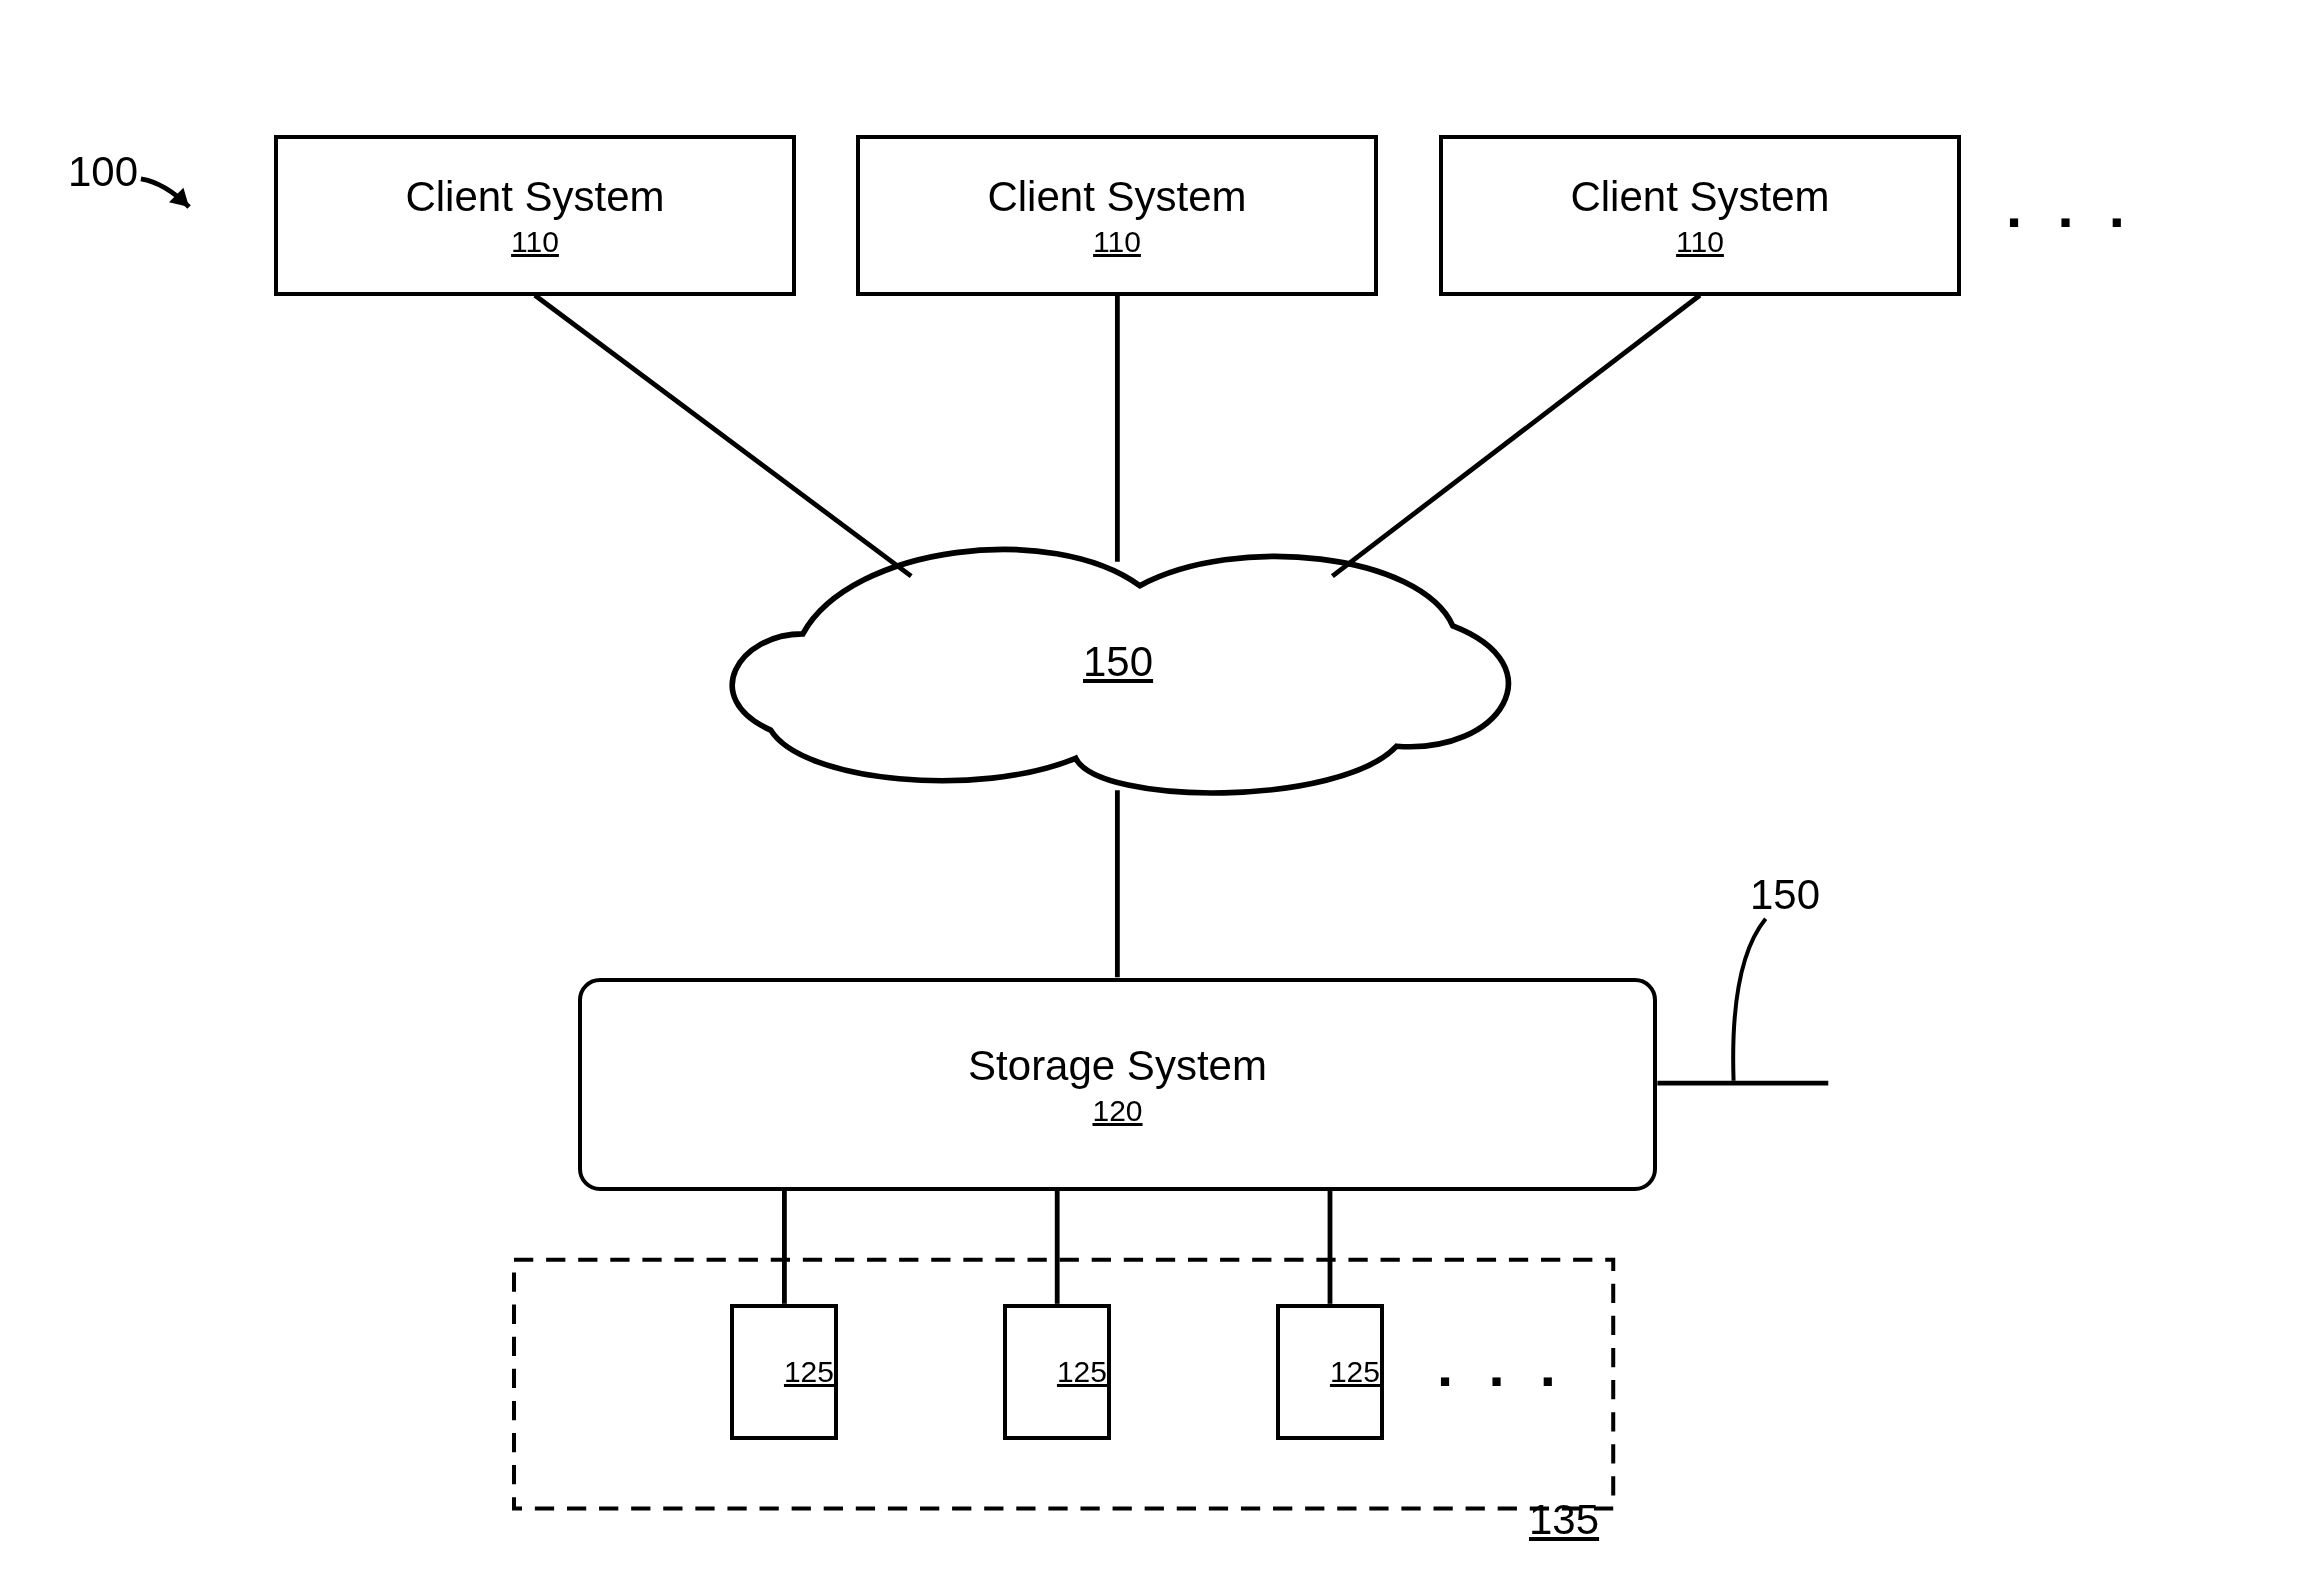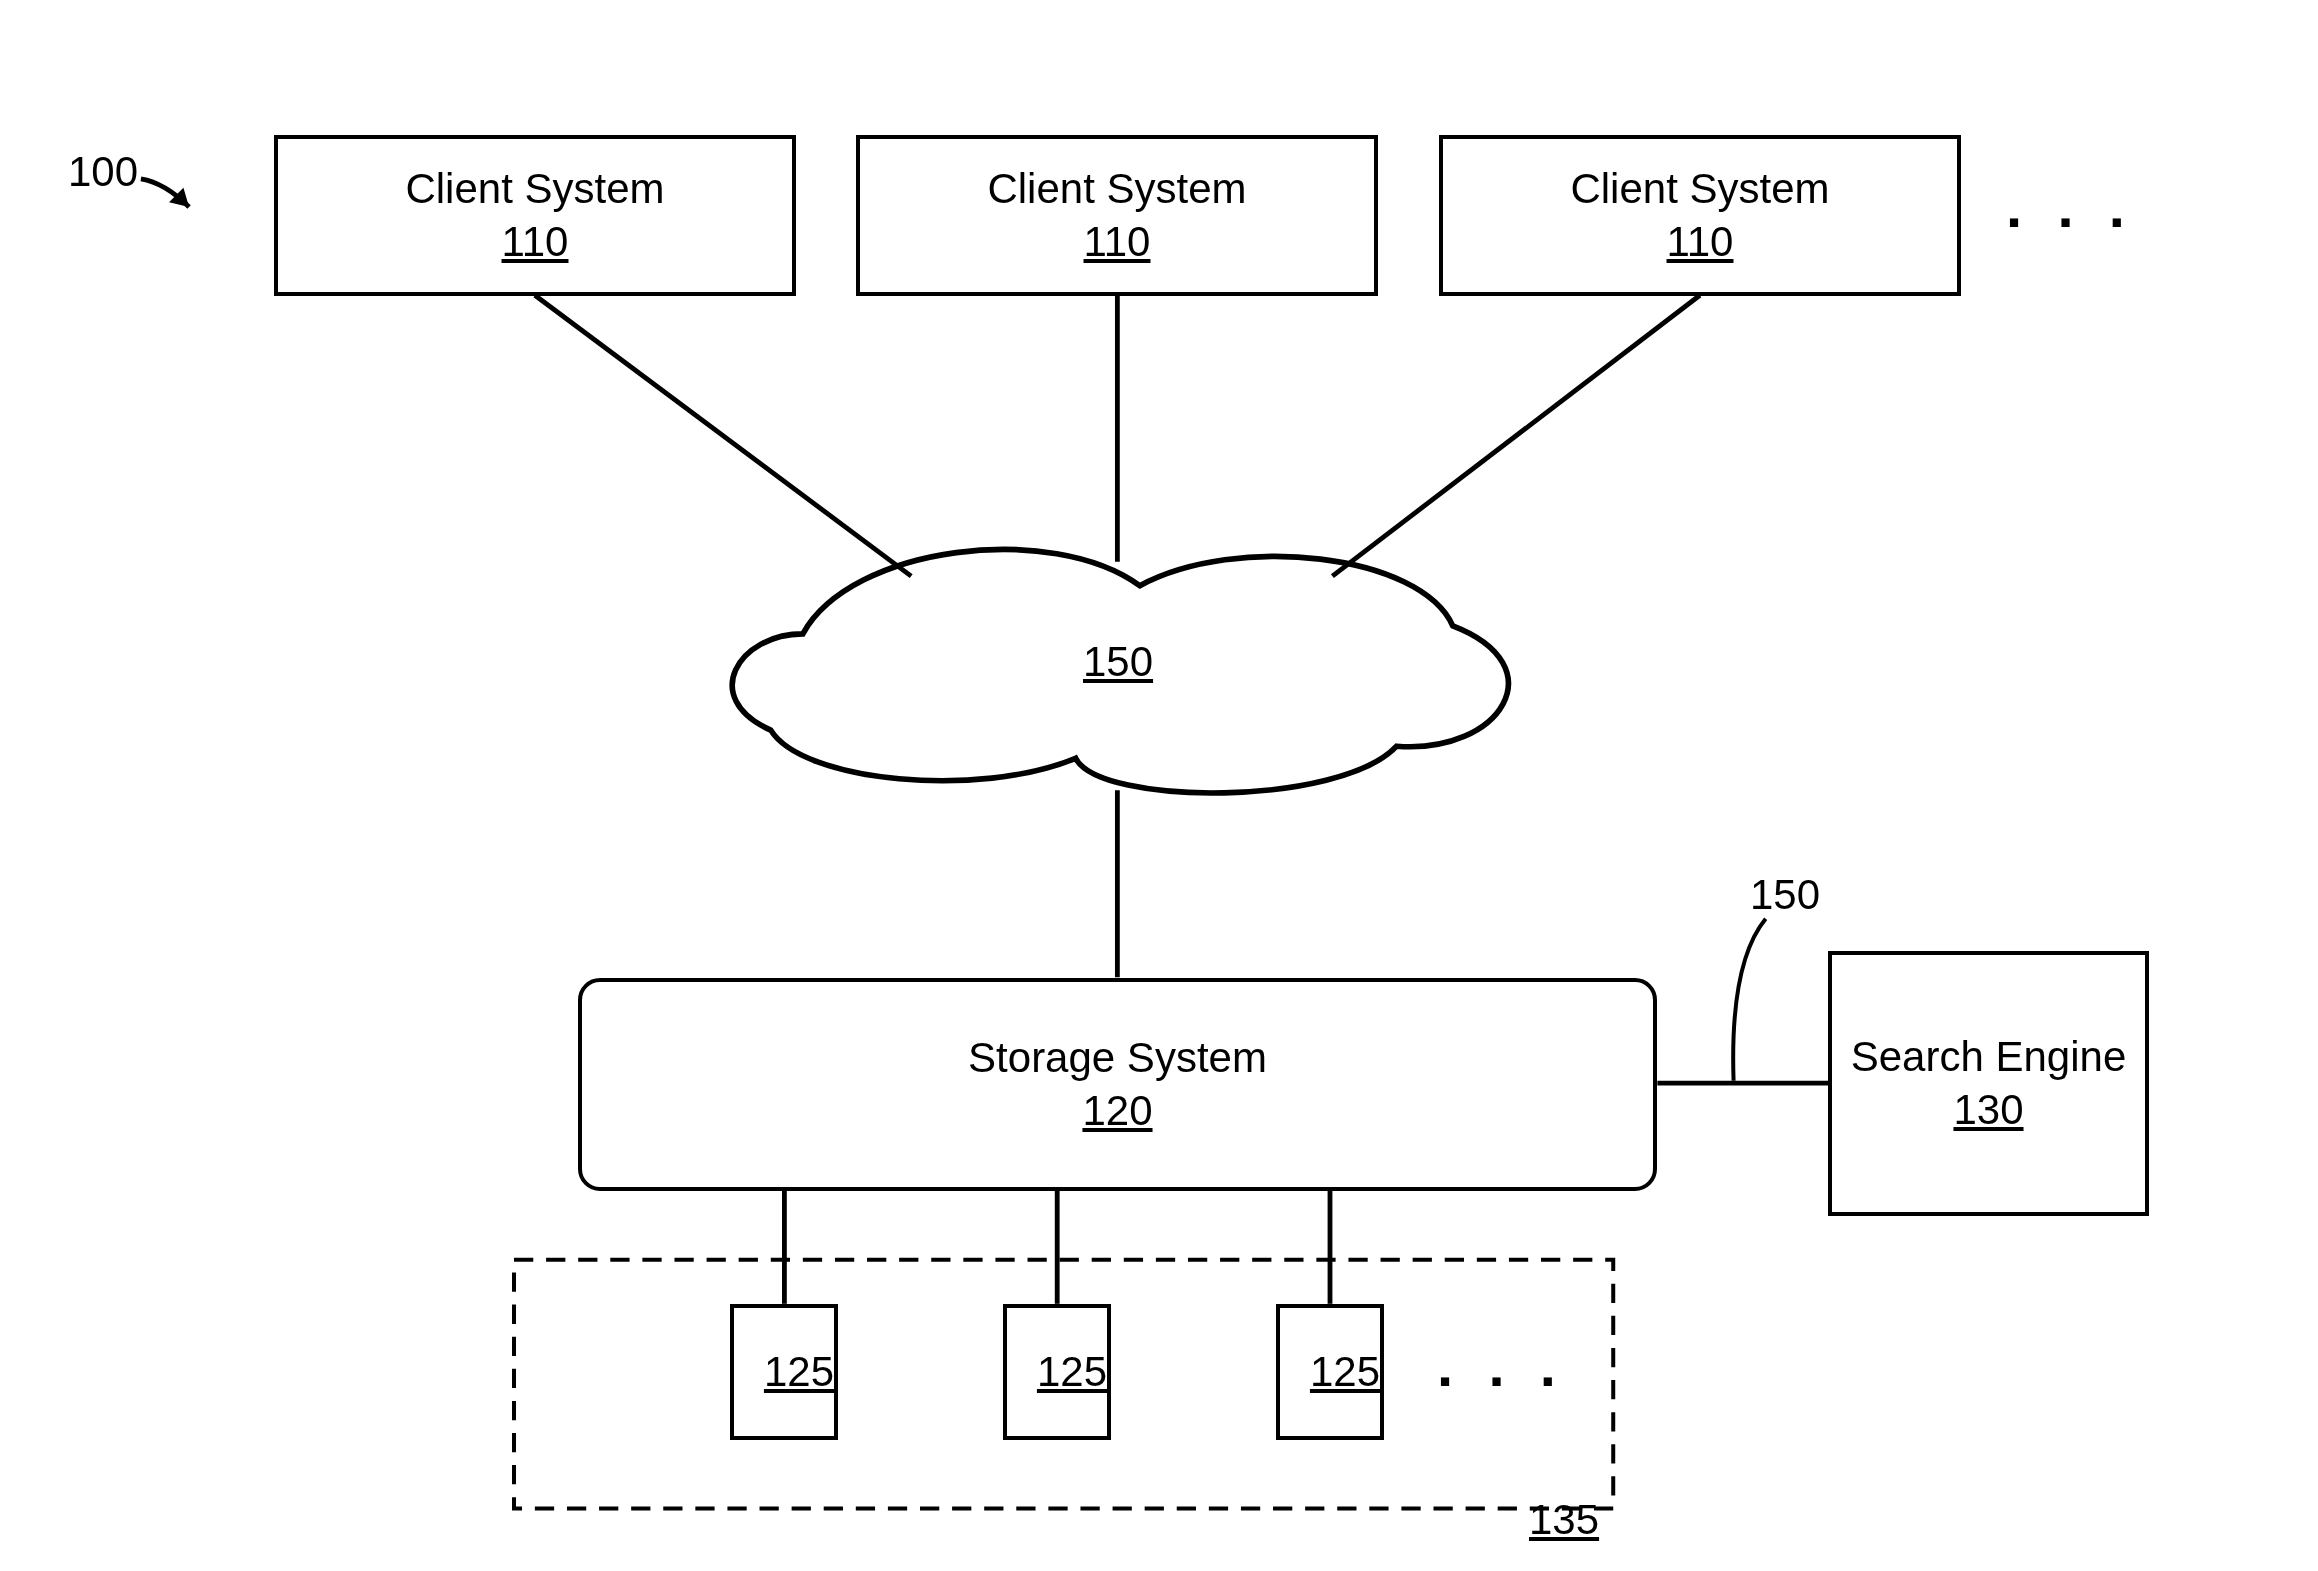--- a/index.html
+++ b/index.html
@@ -27,21 +27,21 @@
   .small-box {
     position: absolute;
     border: 4px solid #000;
     background: #fff;
     box-sizing: border-box;
     display: flex;
     align-items: center;
     justify-content: flex-end;
   }
   .label-title { font-size: 42px; }
-  .label-num   { font-size: 42px; text-decoration: underline; }
+  .label-num   { font-size: 30px; text-decoration: underline; }
   .ellipsis {
     position: absolute;
     font-size: 58px;
     font-weight: bold;
     letter-spacing: 9.6px;
   }
   .free-label {
     position: absolute;
     font-size: 42px;
   }
@@ -111,24 +111,20 @@
     <line x1="1657" y1="1483" x2="1657" y2="1625" stroke="#000" stroke-width="6"></line>
   </svg>
 
   <div class="free-label" style="left:1750px; top:871px;">150</div>
 
   <div class="box" style="left:578px; top:978px; width:1079px; height:213px;border-radius:22px;">
     <span class="label-title">Storage System</span>
     <span class="label-num">120</span>
   </div>
 
-  <div class="box" style="left:1828px; top:951px; width:321px; height:265px;">
-    <span class="label-title">Search Engine</span>
-    <span class="label-num">130</span>
-  </div>
 
   <svg class="overlay" viewBox="0 0 2889 1958" width="2319" height="1571">
     <rect x="640" y="1570" width="1370" height="310" fill="none" stroke="#000" stroke-width="5" stroke-dasharray="24 16"></rect>
   </svg>
 
   <div class="small-box" style="left:730px; top:1304px; width:108px; height:136px;">
     <span class="label-num">125</span>
   </div>
   <div class="small-box" style="left:1003px; top:1304px; width:108px; height:136px;">
     <span class="label-num">125</span>

